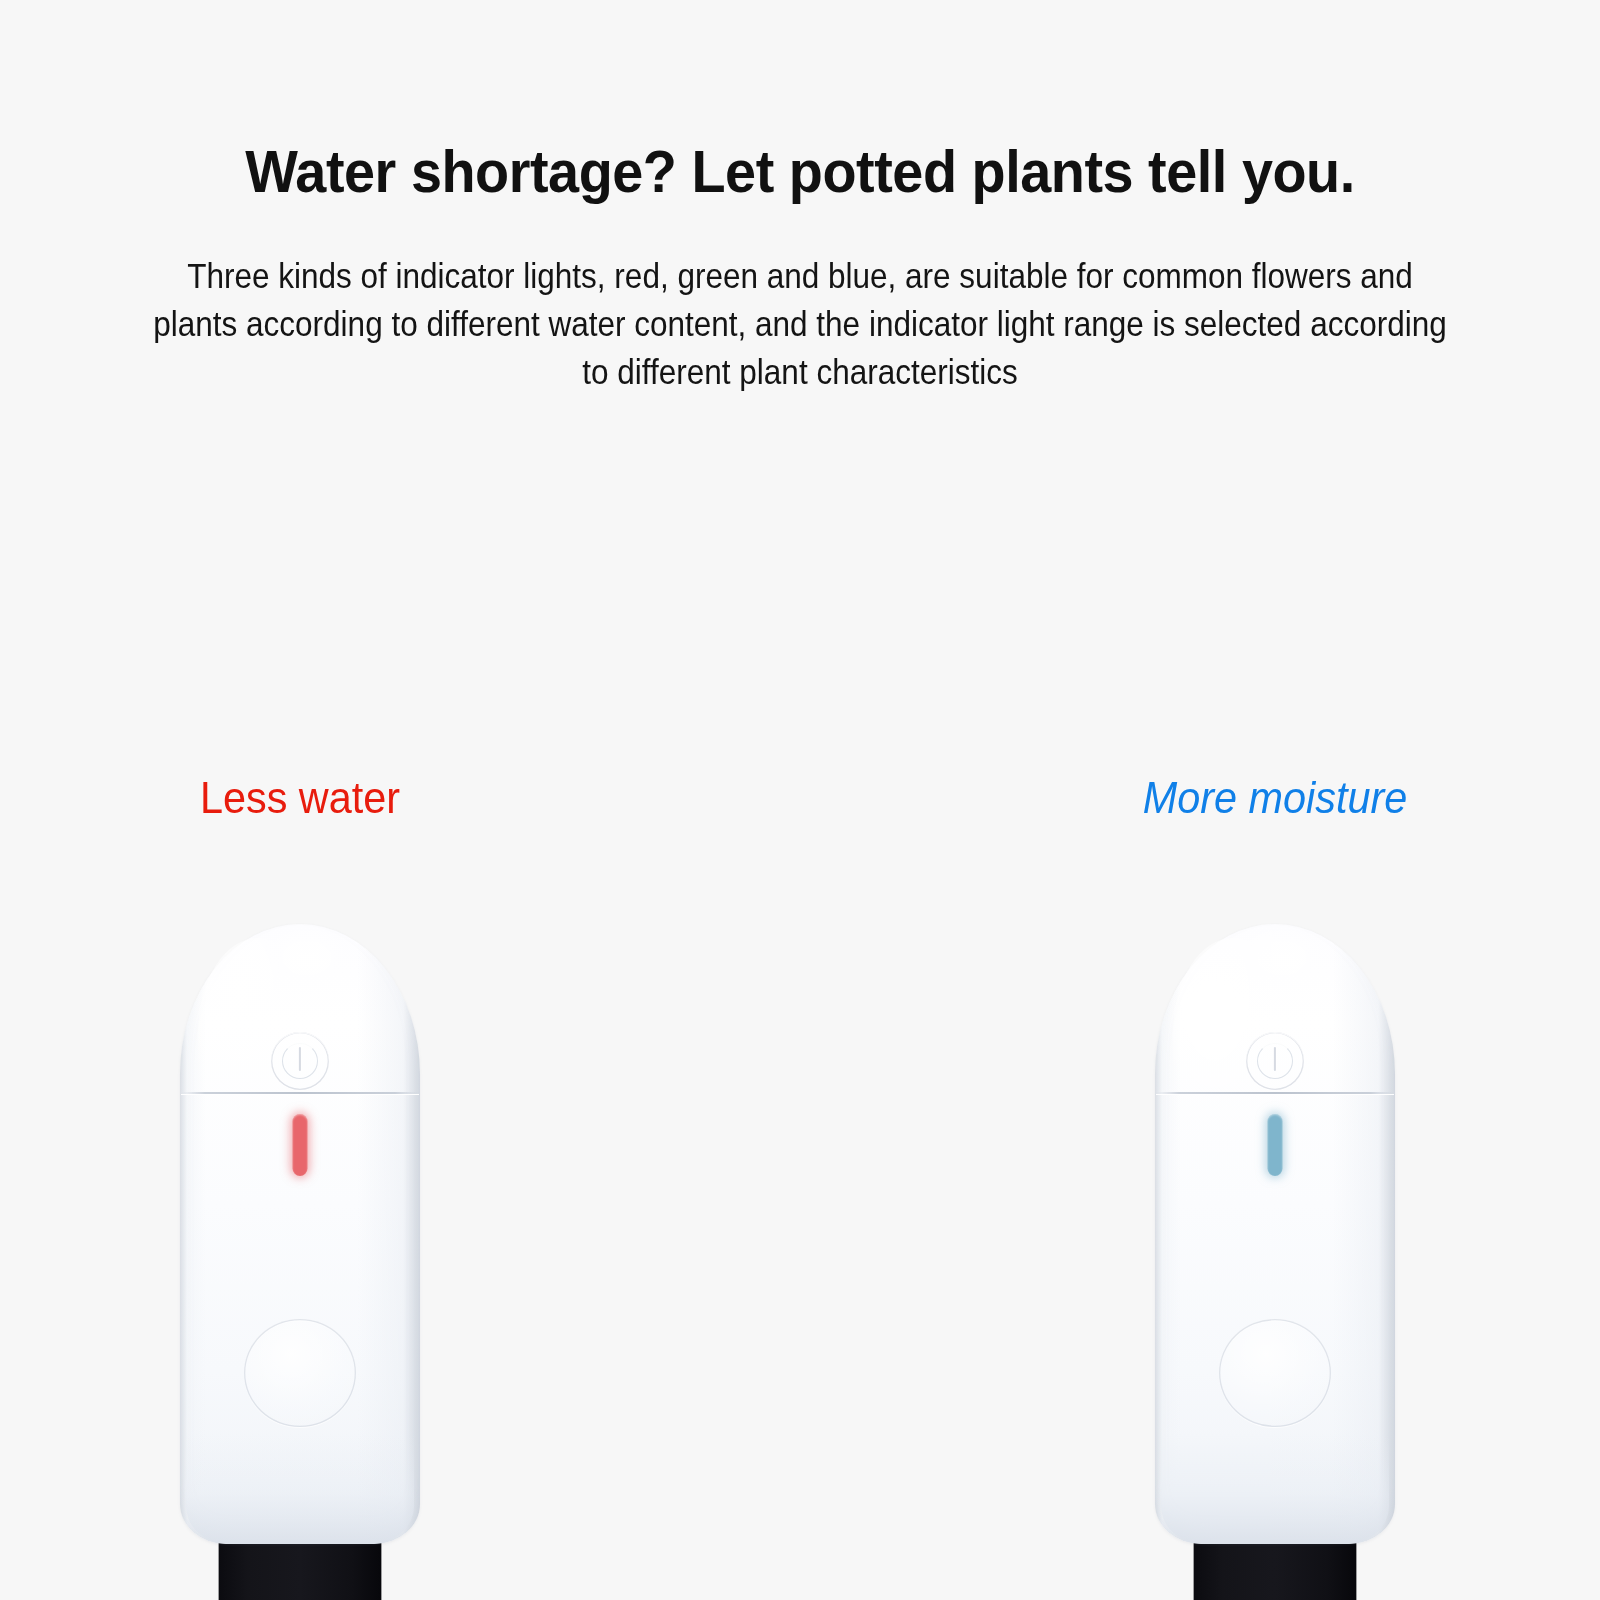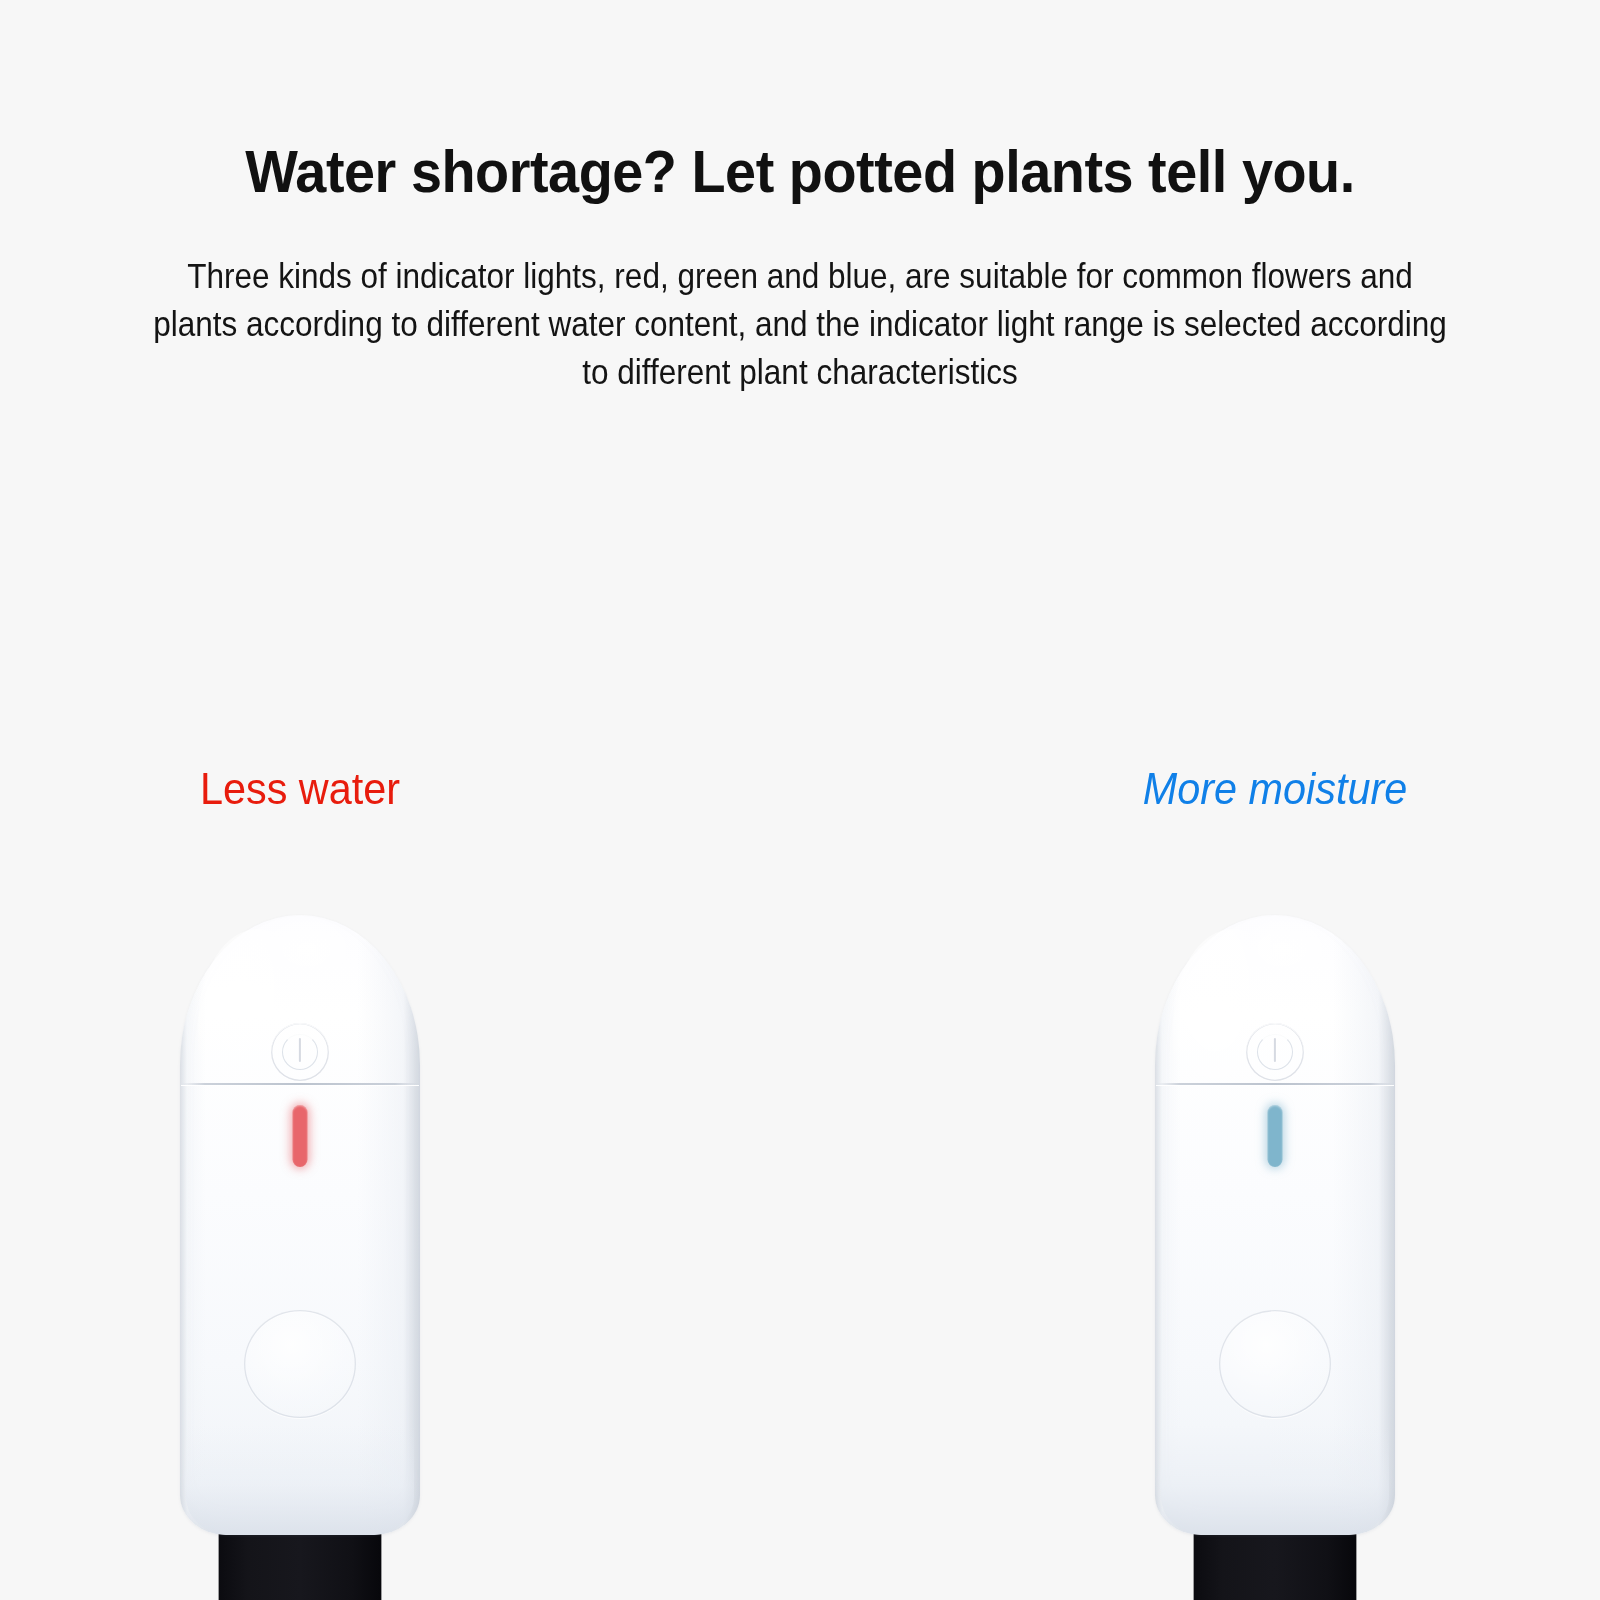--- a/index.html
+++ b/index.html
@@ -36,21 +36,21 @@
     font-family:"Liberation Sans Narrow","Liberation Sans",sans-serif;
     font-weight:400;
     font-size:35px;
     line-height:48px;
     color:#141414;
   }
   .subtitle .ln { display:block; white-space:nowrap; }
 
   
   .columns {
-    position:absolute; left:0; top:0; width:1600px; height:1284px;
+    position:absolute; left:0; top:9px; width:1600px; height:1284px;
   }
   .col {
     position:absolute; top:0; width:490px; height:1600px;
   }
   .col.c0 { left:55px;  }
   .col.c1 { left:545px; }
   .col.c2 { left:1030px;font-style:italic;}
 
   .col-label {
     position:absolute; top:762px; left:0; width:490px;

